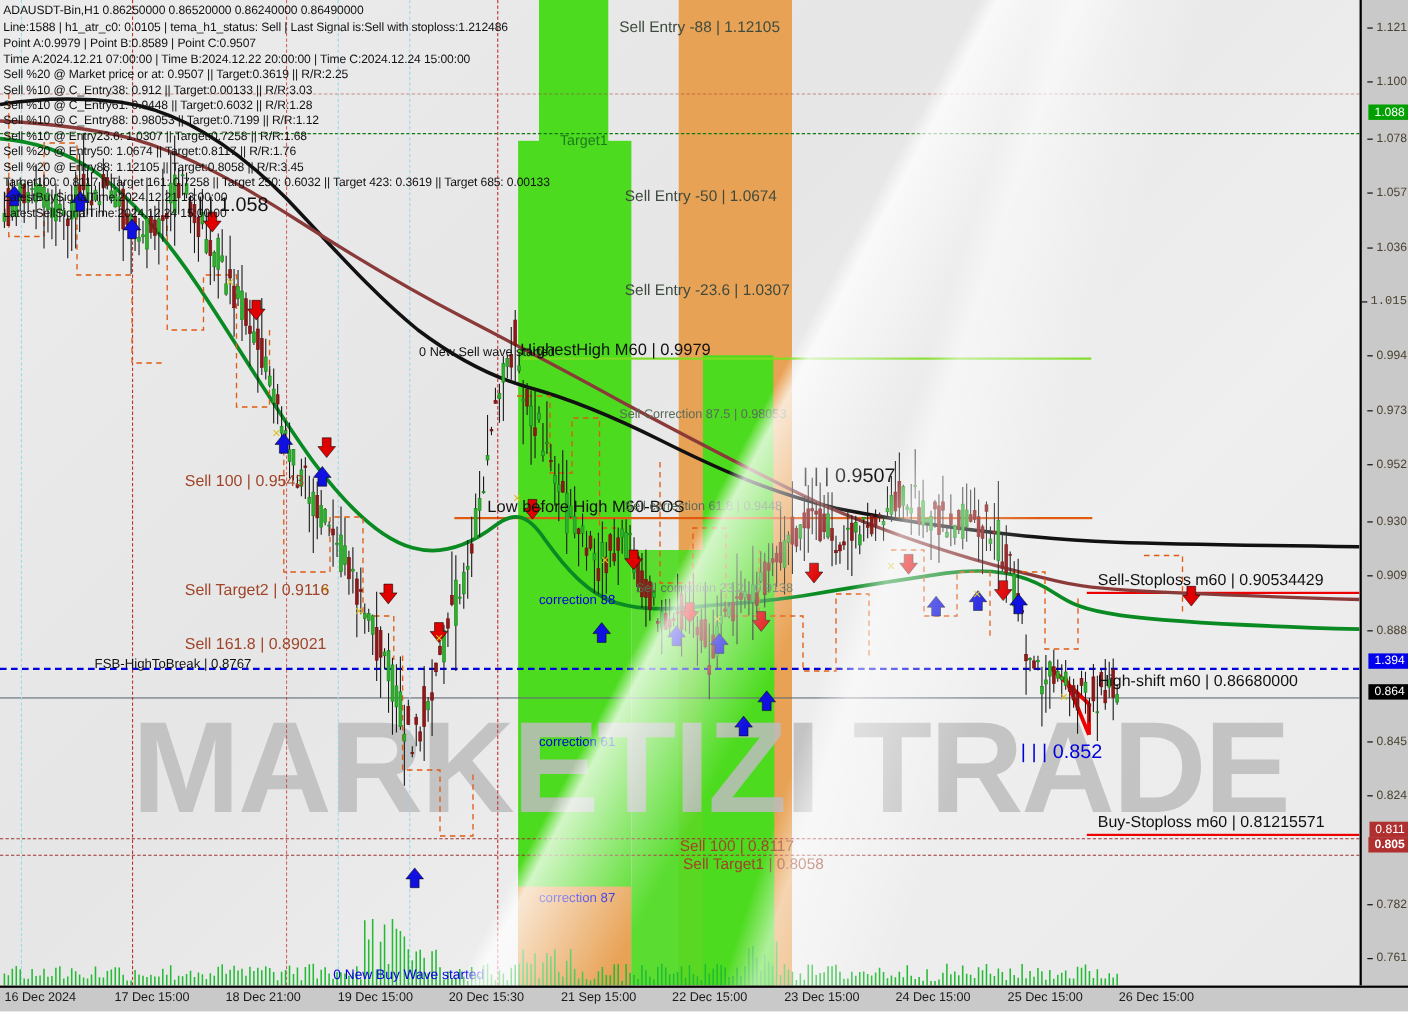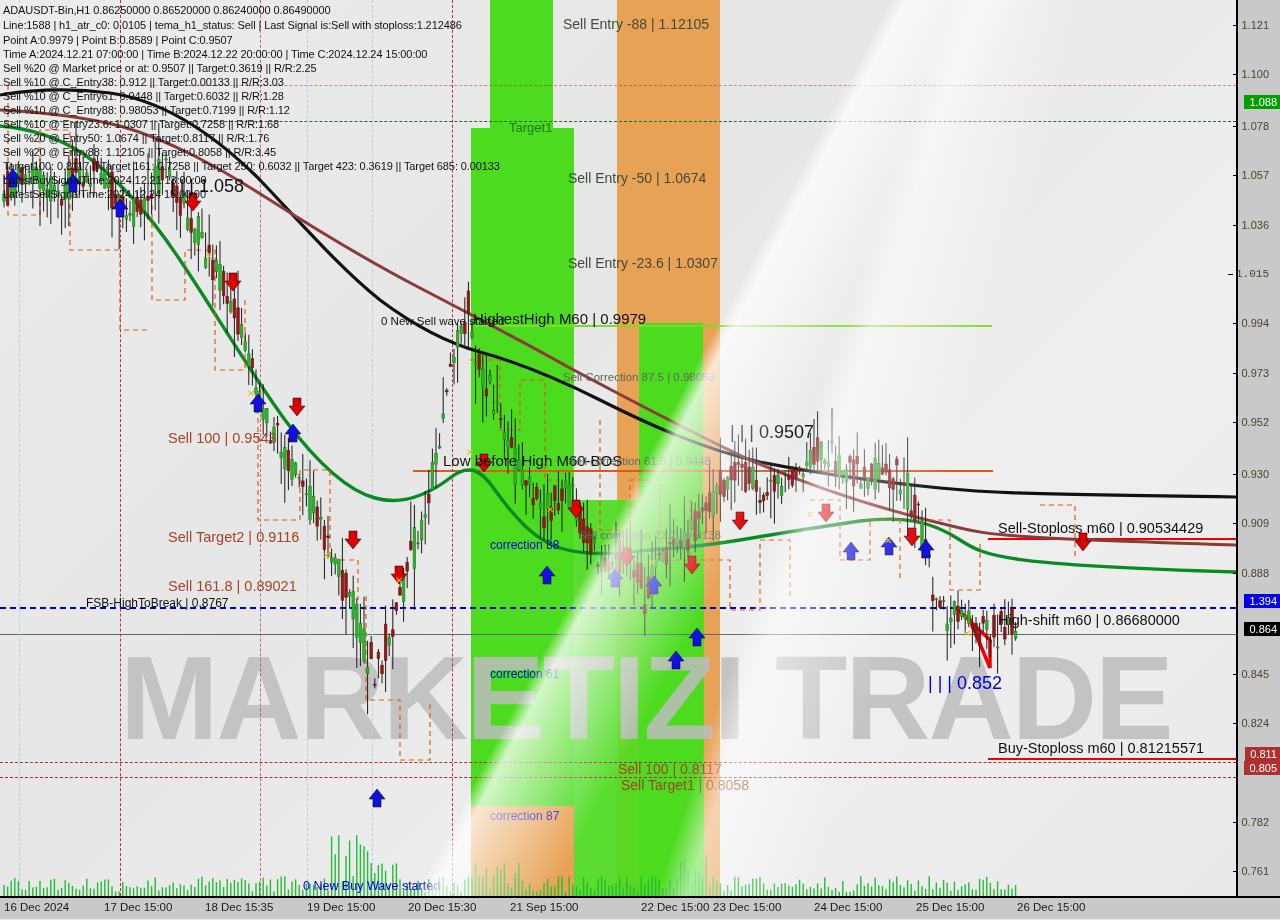--- a/index.html
+++ b/index.html
@@ -13,21 +13,21 @@
         background:
           linear-gradient(118deg,rgba(255,255,255,0) 52%,rgba(255,255,255,.75) 53%,rgba(255,255,255,0) 60%),
           linear-gradient(108deg,rgba(255,255,255,0) 62%,rgba(255,255,255,.55) 64%,rgba(255,255,255,0) 72%);
         pointer-events:none;}
 
   
   #yaxis{position:absolute;left:1236px;top:0;width:44px;height:896px;background:#c9c9c9;
          border-left:2px solid #000;box-sizing:border-box;}
   #xaxis{position:absolute;left:0;top:896px;width:1280px;height:23px;background:#c9c9c9;
          border-top:2px solid #000;box-sizing:border-box;}
-  .ytick{position:absolute;right:11px;font-size:11px;color:#4a4230;white-space:nowrap;
+  .ytick{position:absolute;right:1px;font-size:11px;color:#4a4230;white-space:nowrap;
          transform:translateY(-50%);text-align:right;}
   .ytick .dash{position:absolute;left:-8px;top:50%;width:5px;height:1px;background:#000;}
   .ylabel-box{position:absolute;right:0;font-size:11px;color:#fff;padding:1px 3px 1px 5px;
          transform:translateY(-50%);white-space:nowrap;font-family:"Liberation Sans",sans-serif;}
   .xtick{position:absolute;top:3px;font-size:11.5px;color:#1a1a1a;white-space:nowrap;}
 
   
   .zone{position:absolute;top:0;height:896px;}
 
   
@@ -1139,30 +1139,30 @@
       <div class="ytick" style="top: 523.255px;">0.909<span class="dash"></span></div>
       <div class="ytick" style="top: 572.64px;">0.888<span class="dash"></span></div>
       <div class="ytick" style="top: 673.764px;">0.845<span class="dash"></span></div>
       <div class="ytick" style="top: 723.15px;">0.824<span class="dash"></span></div>
       <div class="ytick" style="top: 821.921px;">0.782<span class="dash"></span></div>
       <div class="ytick" style="top: 871.307px;">0.761<span class="dash"></span></div>
       <div class="ylabel-box" style="top: 102.299px; background: rgb(0, 160, 0); color: rgb(255, 255, 255);">1.088</div>
       <div class="ylabel-box" style="top: 600.861px; background: rgb(0, 0, 238); color: rgb(255, 255, 255);">1.394</div>
       <div class="ylabel-box" style="top: 629.081px; background: rgb(0, 0, 0); color: rgb(255, 255, 255);">0.864</div>
       <div class="ylabel-box" style="top: 753.722px; background: rgb(176, 48, 48); color: rgb(255, 255, 255);">0.811</div>
-      <div class="ylabel-box" style="top: 767.832px; background: rgb(176, 48, 48); color: rgb(255, 255, 255);">0.805</div>
+      <div class="ylabel-box" style="top: 767.832px; background: rgb(176, 48, 48); color: rgb(255, 255, 255); font-weight: bold;">0.805</div>
     </div>
 
   <div id="xaxis">
       <div class="xtick" style="left: 4px;">16 Dec 2024</div>
       <div class="xtick" style="left: 104px;">17 Dec 15:00</div>
-      <div class="xtick" style="left: 205px;">18 Dec 15:35</div>
+      <div class="xtick" style="left: 205px;">18 Dec 21:00</div>
       <div class="xtick" style="left: 307px;">19 Dec 15:00</div>
       <div class="xtick" style="left: 408px;">20 Dec 15:30</div>
       <div class="xtick" style="left: 510px;">21 Sep 15:00</div>
-      <div class="xtick" style="left: 611px; margin-left: 30px;">22 Dec 15:00</div>
+      <div class="xtick" style="left: 611px;">22 Dec 15:00</div>
       <div class="xtick" style="left: 713px;">23 Dec 15:00</div>
       <div class="xtick" style="left: 814px;">24 Dec 15:00</div>
       <div class="xtick" style="left: 916px;">25 Dec 15:00</div>
       <div class="xtick" style="left: 1017px;">26 Dec 15:00</div>
     </div>
 
 </div>
 
 </body></html>

